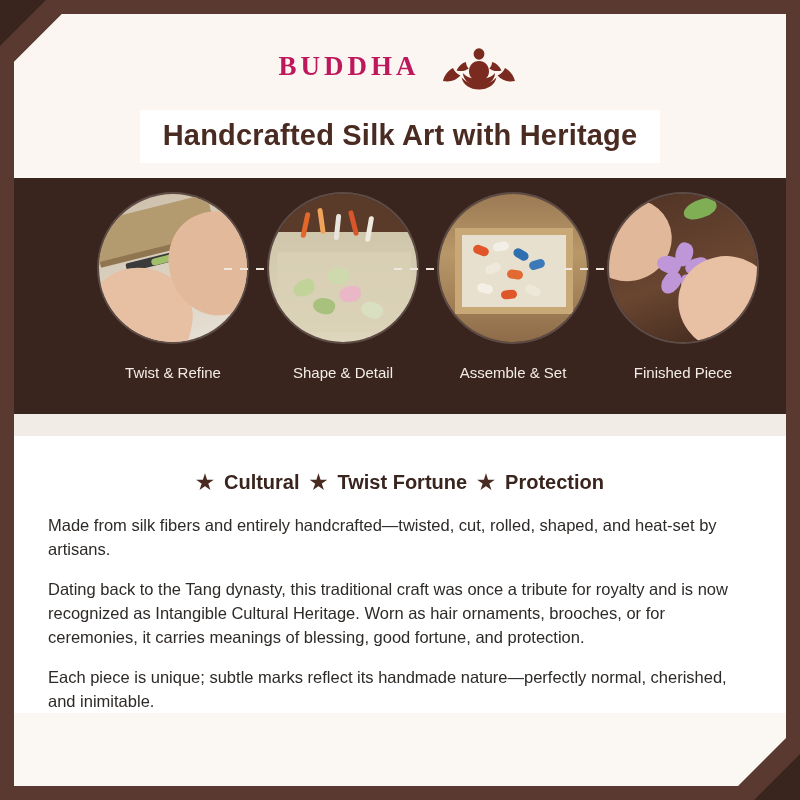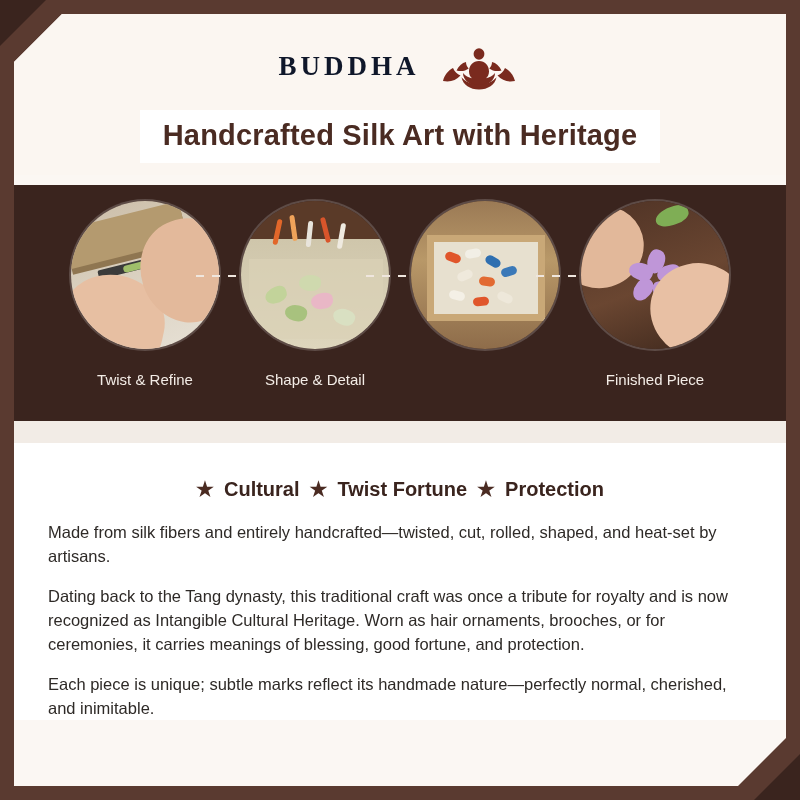--- a/index.html
+++ b/index.html
@@ -73,21 +73,21 @@
     align-items: center;
     justify-content: center;
     gap: 16px;
     color: #4a2b22;
   }
   .brand-word {
     font-family: "Liberation Serif", serif;
     font-weight: bold;
     font-size: 27px;
     letter-spacing: 4px;
-    color: #0f172a;
+    color: #be185d;
   }
   .lotus {
     width: 86px;
     height: 52px;
     display: block;
   }
   .title-band {
     margin: 18px auto 0;
     background: #ffffff;
     width: 520px;
@@ -100,24 +100,24 @@
     font-size: 29px;
     color: #4a2b22;
     letter-spacing: 0.2px;
   }
 
   
   .steps {
     position: relative;
     background: #3a241e;
     height: 236px;
-    margin-top: 10px;
+    margin-top: 3px;
     display: flex;
     align-items: flex-start;
-    justify-content: center;
+    justify-content: flex-end;
     padding: 16px 18px 0;
     box-sizing: border-box;
   }
   .step {
     position: relative;
     width: 170px;
     text-align: center;
   }
   .circle {
     width: 148px;
@@ -273,20 +273,21 @@
             <div class="bit" style="left:74px;top:56px;background:#2f6fb0;transform:rotate(30deg);"></div>
             <div class="bit" style="left:46px;top:70px;background:#efe9dc;transform:rotate(-24deg);"></div>
             <div class="bit" style="left:68px;top:76px;background:#e26a32;transform:rotate(8deg);"></div>
             <div class="bit" style="left:90px;top:66px;background:#3b79b8;transform:rotate(-16deg);"></div>
             <div class="bit" style="left:38px;top:90px;background:#f4f0e6;transform:rotate(14deg);"></div>
             <div class="bit" style="left:62px;top:96px;background:#e0562b;transform:rotate(-6deg);"></div>
             <div class="bit" style="left:86px;top:92px;background:#eee8da;transform:rotate(26deg);"></div>
           </div>
         </div>
         <div class="dots"></div>
+        <div class="step-label">Assemble &amp; Set</div>
       </div>
 
       <div class="step">
         <div class="circle">
           <div class="scene s4">
             <div class="leaf"></div>
             <div class="handB"></div>
             <div class="flower">
               <div class="fpetal" style="left:11px;top:-4px;transform:rotate(-70deg);"></div>
               <div class="fpetal" style="left:24px;top:8px;transform:rotate(-10deg);"></div>

